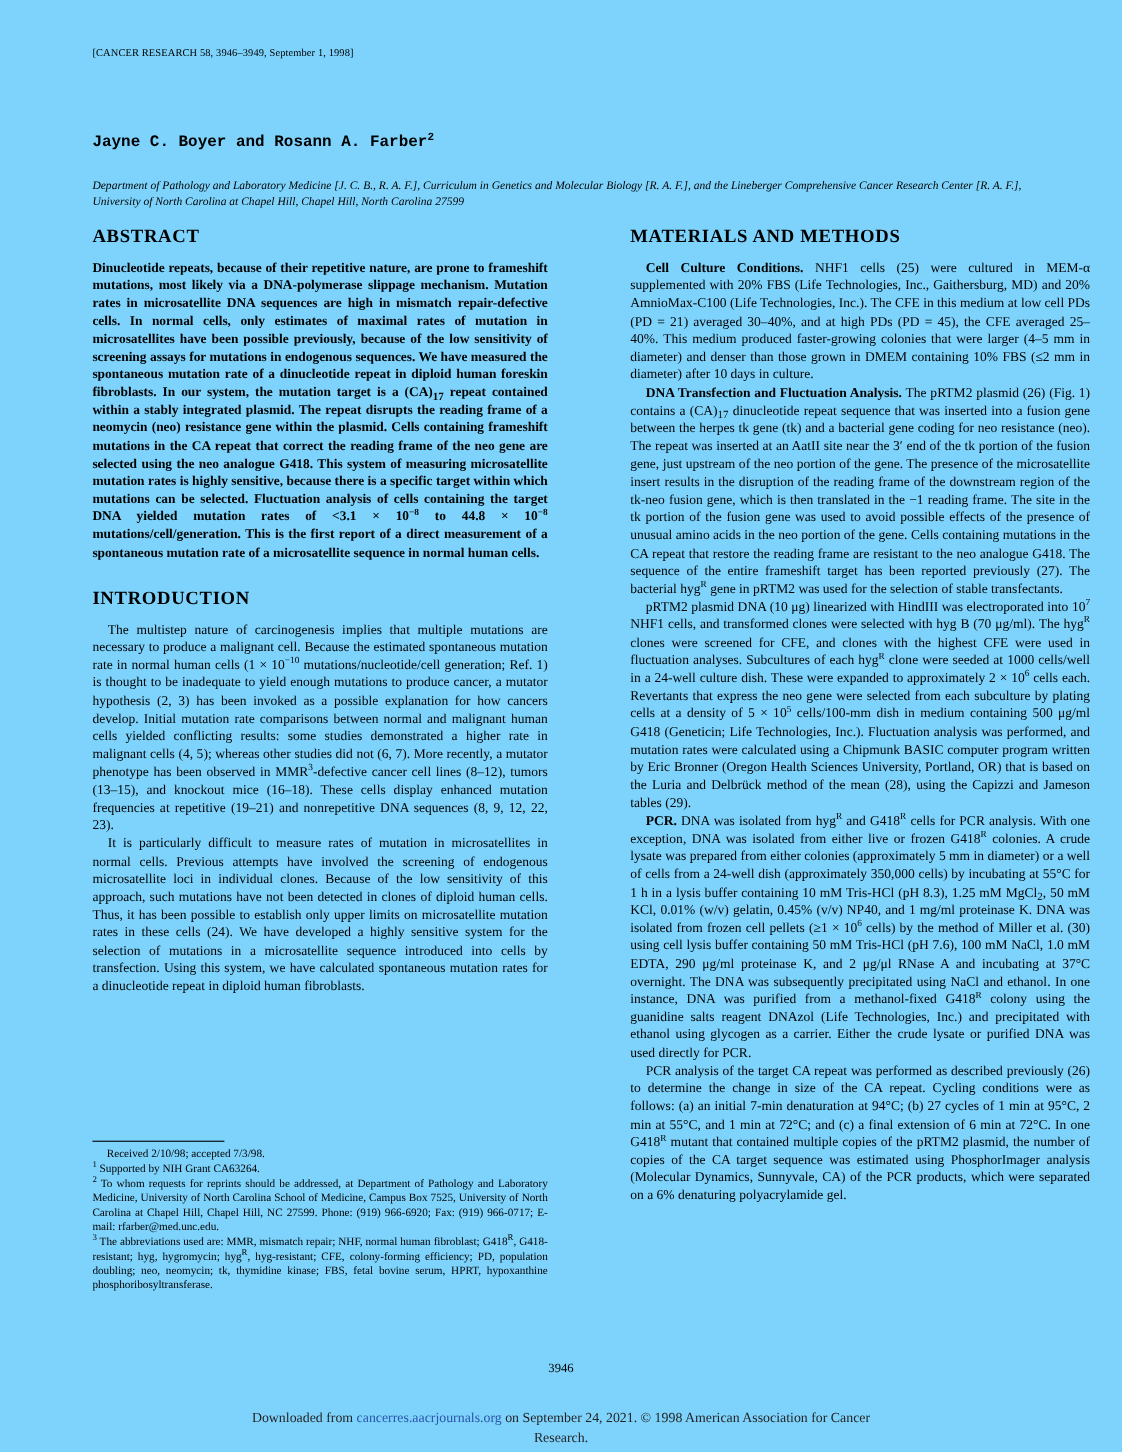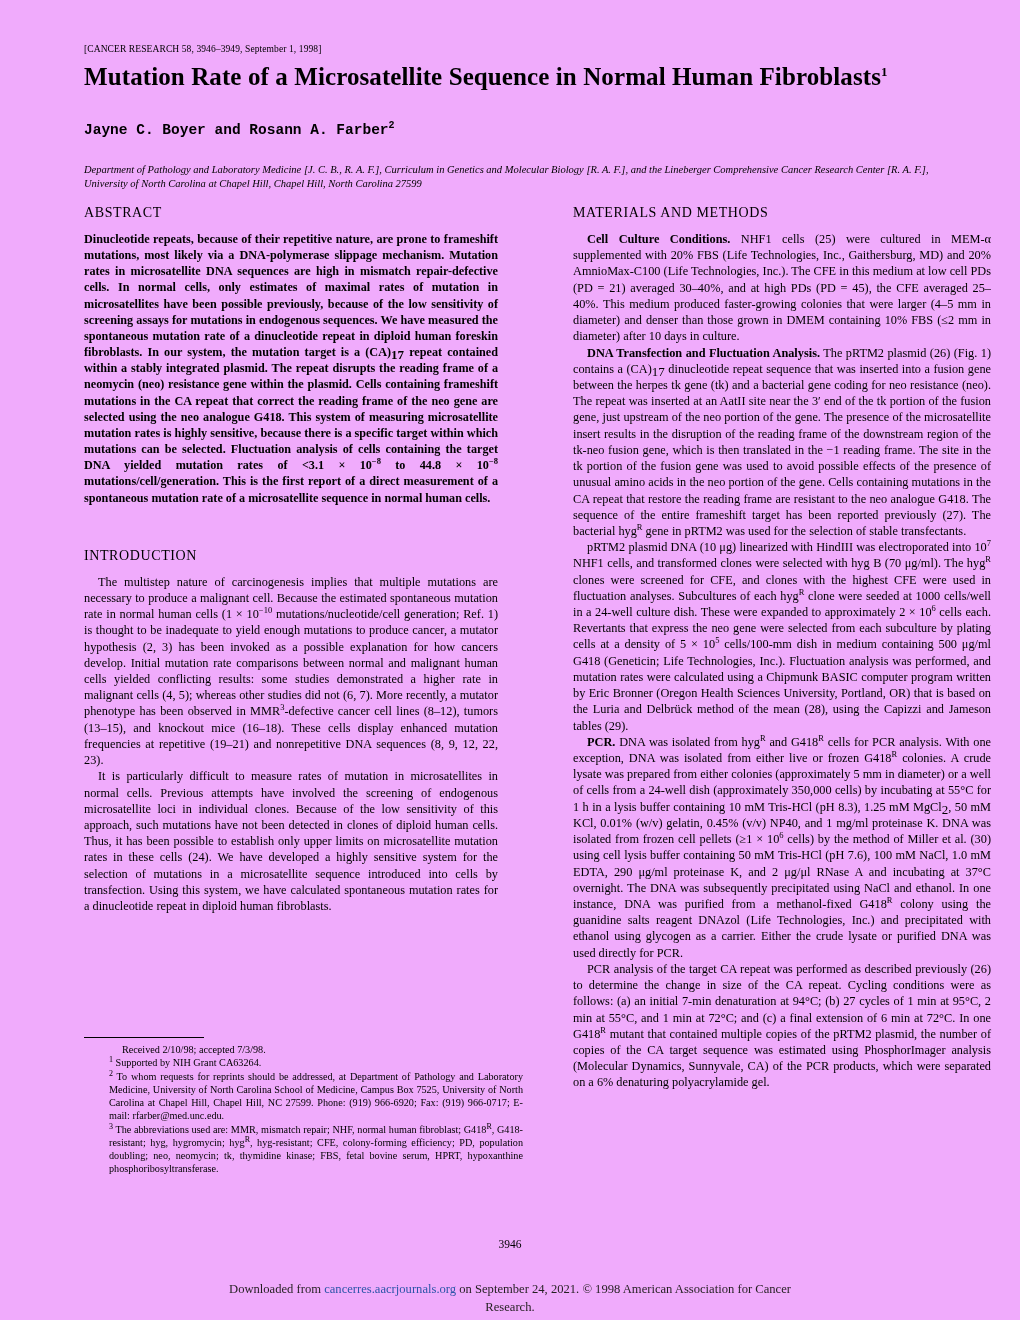--- a/index.html
+++ b/index.html
@@ -13,21 +13,21 @@
     font-family: "Liberation Serif", serif;
     color: #000000;
     position: relative;
     overflow: hidden;
   }
   .page {
     position: absolute;
     left: 0; top: 0;
     width: 1020px;
     height: 1320px;
-    background: #f0abfc;
+    background: #7dd3fc;
   }
   .journal-ref {
     position: absolute;
     left: 84px;
     top: 44px;
     font-size: 9.5px;
     letter-spacing: 0.1px;
     white-space: nowrap;
   }
   .title {
@@ -73,27 +73,27 @@
     width: 414px;
   }
   .col-right {
     position: absolute;
     left: 528px;
     top: 205px;
     width: 418px;
     margin-left: 45px;
   }
   .sec-head {
-    font-size: 14px;
-    font-weight: normal;
+    font-size: 17px;
+    font-weight: bold;
     letter-spacing: 0.6px;
     margin: 0 0 10px 0;
   }
   .sec-head.spaced {
-    margin-top: 42px;
+    margin-top: 24px;
   }
   p.body {
     margin: 0;
     font-size: 12.3px;
     line-height: 1.32;
     text-align: justify;
     text-justify: inter-word;
     hyphens: auto;
   }
   p.body + p.body {
@@ -105,37 +105,36 @@
     font-size: 12.2px;
     line-height: 1.325;
     font-weight: bold;
     text-align: justify;
     hyphens: auto;
   }
   .indent {
     text-indent: 14px;
   }
   sup { font-size: 8.5px; line-height: 0; }
-  sub { font-size: 13px; line-height: 0; }
+  sub { font-size: 10px; line-height: 0; }
   .footnote-rule {
     position: absolute;
     left: 84px;
     top: 1037px;
     width: 120px;
     border-top: 1px solid #000;
   }
   .footnotes {
     position: absolute;
     left: 84px;
     top: 1043px;
     width: 414px;
     font-size: 10.2px;
     line-height: 1.3;
     text-align: justify;
-    margin-left: 25px;
   }
   .footnotes p {
     margin: 0;
   }
   .footnotes p.fn-indent {
     text-indent: 13px;
   }
   .footnotes sup {
     font-size: 8px;
   }
@@ -163,23 +162,20 @@
     text-decoration: none;
   }
 </style>
 </head>
 <body>
 
 <div class="page">
 
   <div class="journal-ref">[CANCER RESEARCH 58, 3946–3949, September 1, 1998]</div>
 
-  <div class="title">
-    <span>Mutation Rate of a Microsatellite Sequence in Normal Human Fibroblasts</span><sup>1</sup>
-  </div>
 
   <div class="authors">
     <span>Jayne C. Boyer and Rosann A. Farber</span><sup>2</sup>
   </div>
 
   <div class="affiliation">
     <span>Department of Pathology and Laboratory Medicine [J. C. B., R. A. F.], Curriculum in Genetics and Molecular Biology [R. A. F.], and the Lineberger Comprehensive Cancer</span>
     <span>Research Center [R. A. F.], University of North Carolina at Chapel Hill, Chapel Hill, North Carolina 27599</span>
   </div>
 

